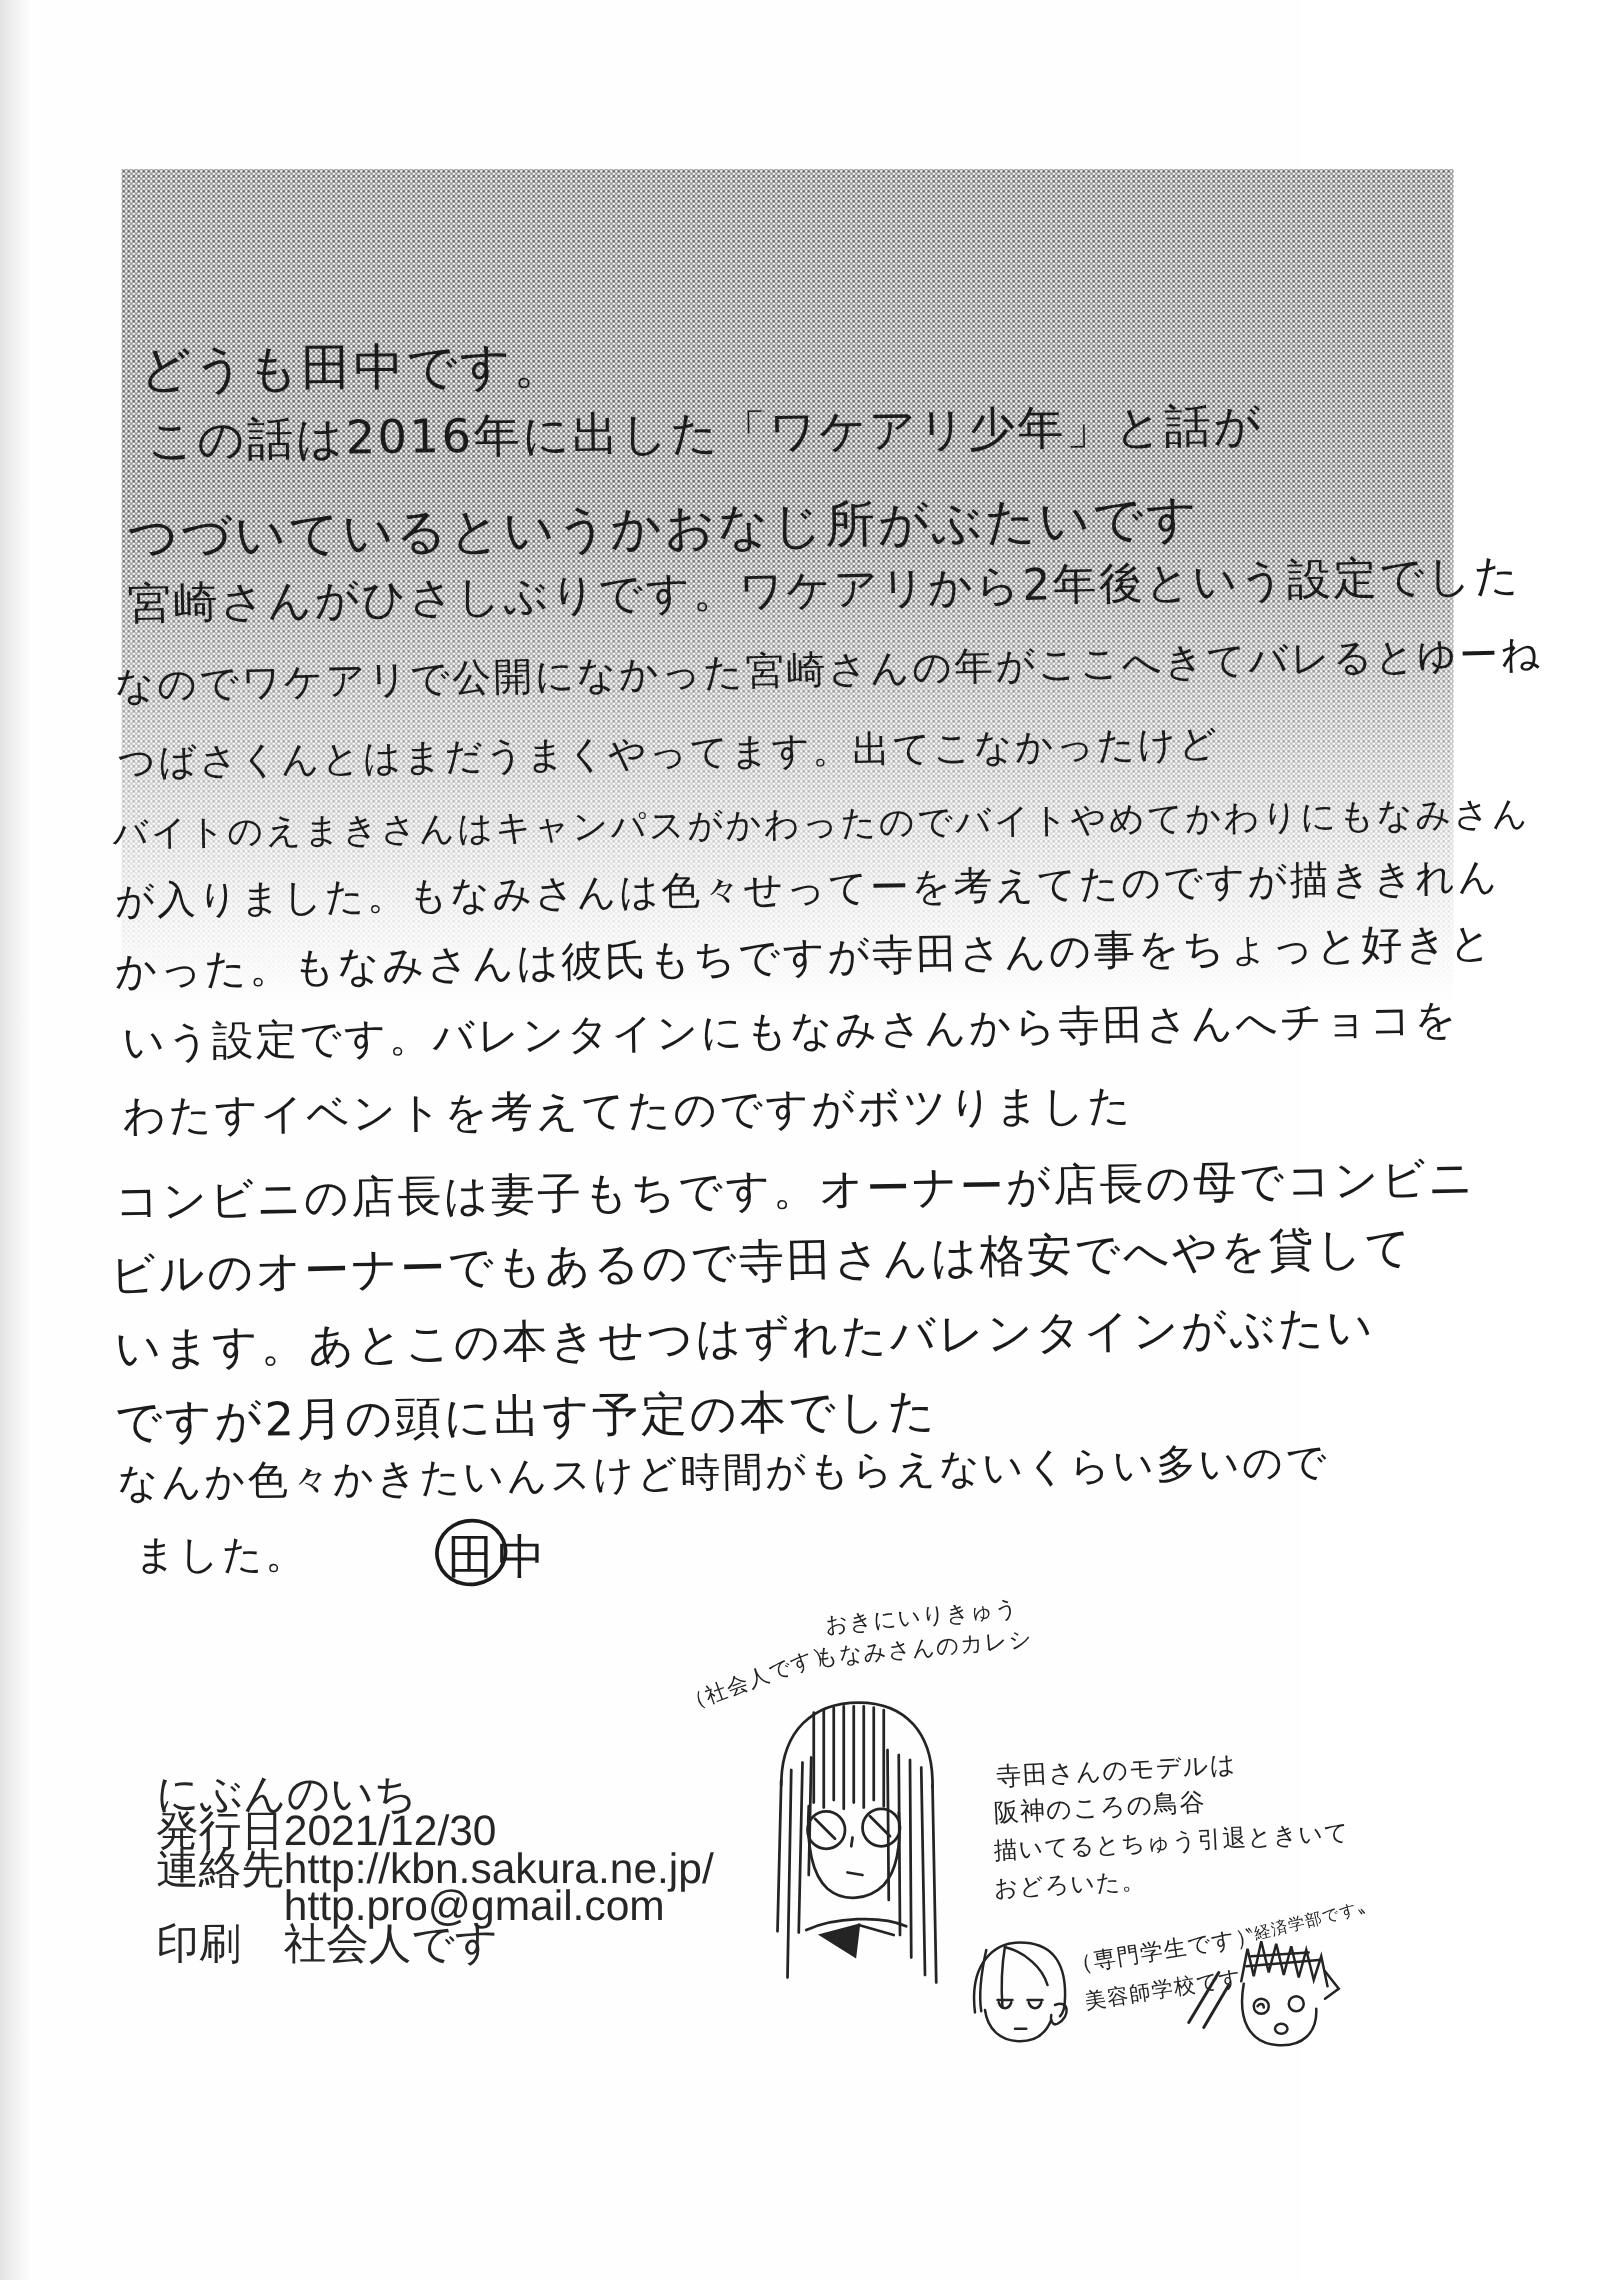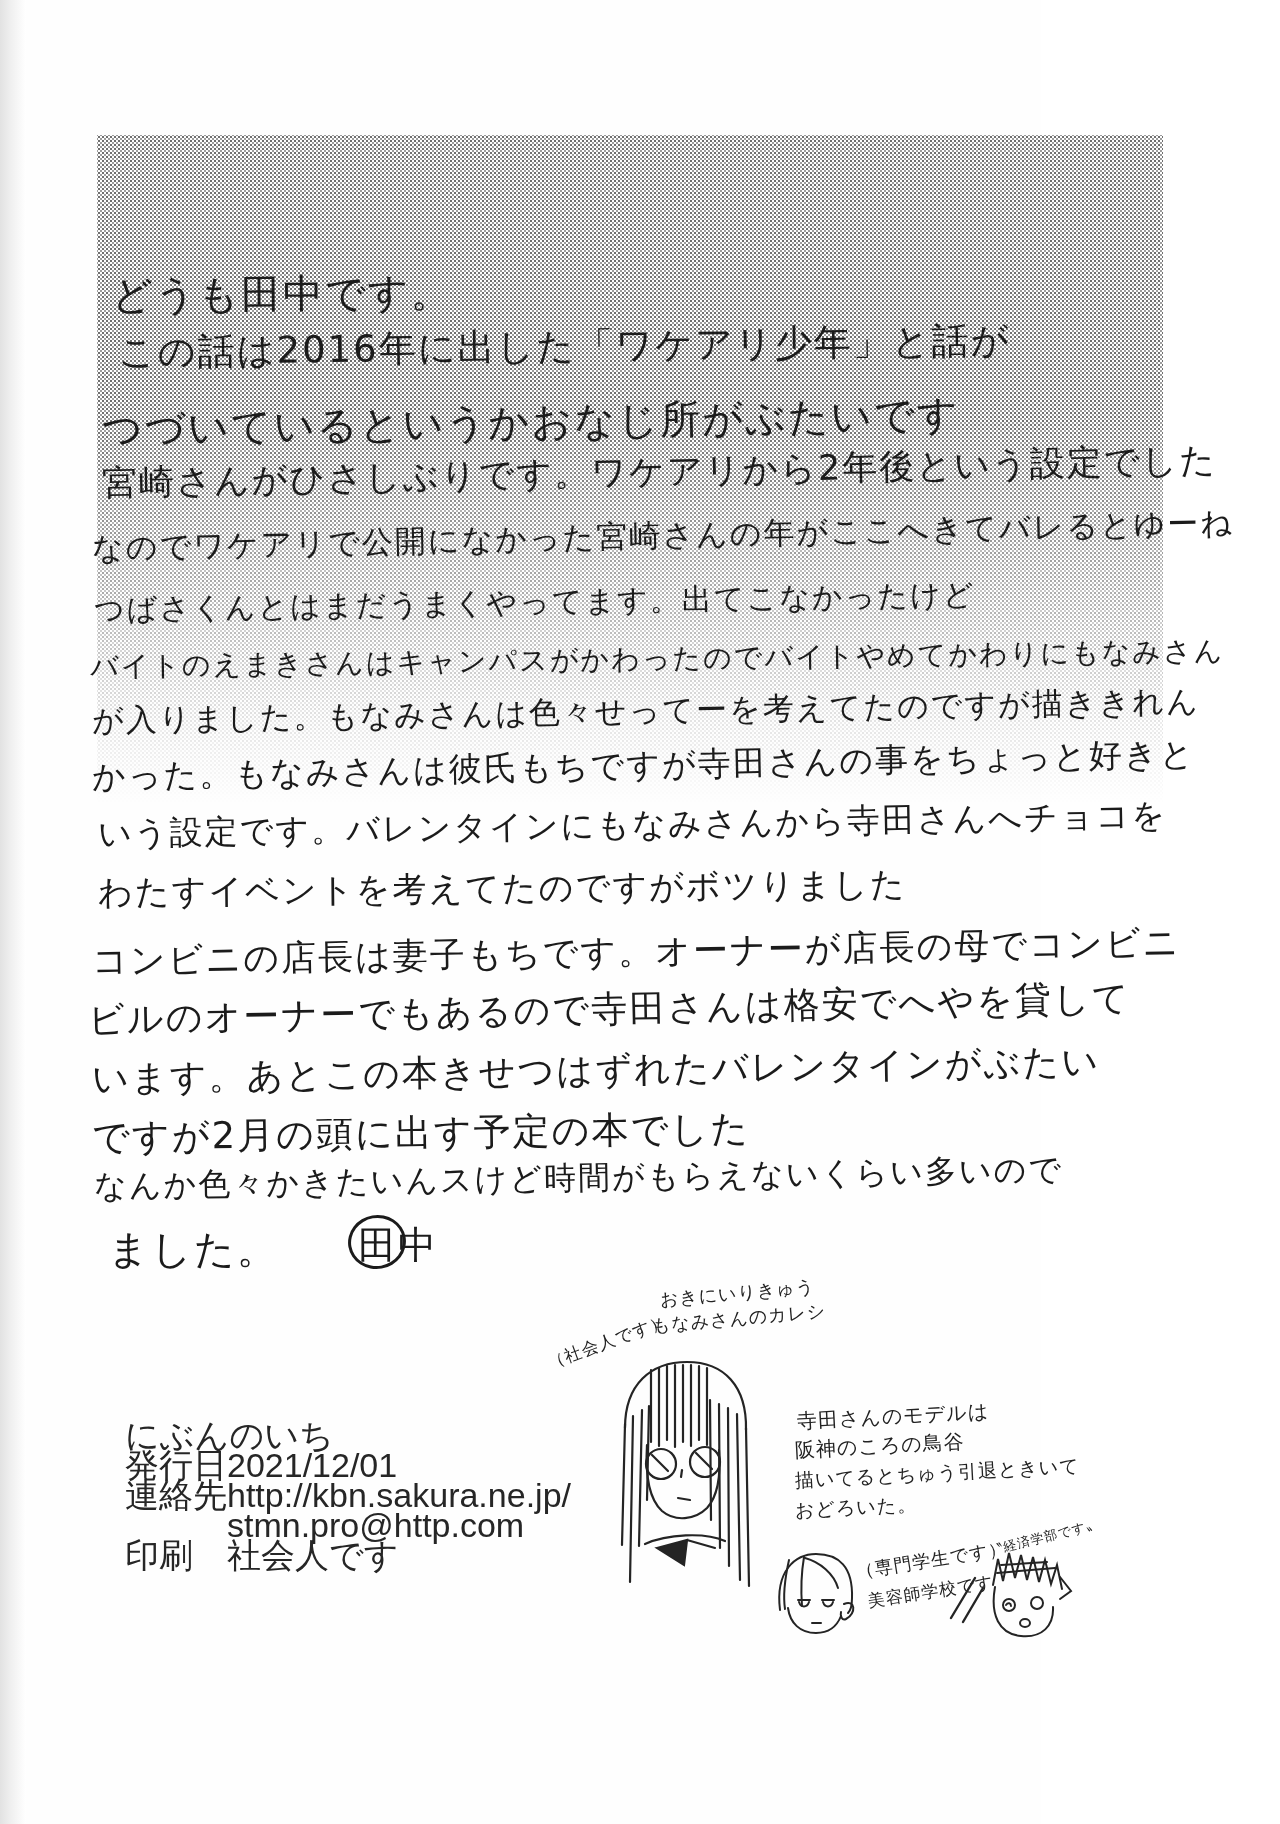--- a/index.html
+++ b/index.html
@@ -47,21 +47,21 @@
   .ln6{left:90px;top:648px;font-size:28px;transform:rotate(-.8deg);}
   .ln7{left:92px;top:700px;font-size:31px;transform:rotate(-1deg);}
   .ln8{left:92px;top:755px;font-size:33px;transform:rotate(-1.2deg);}
   .ln9{left:98px;top:812px;font-size:33px;transform:rotate(-1deg);}
   .ln10{left:98px;top:870px;font-size:34px;transform:rotate(-.6deg);}
   .ln11{left:92px;top:938px;font-size:35px;transform:rotate(-1deg);}
   .ln12{left:88px;top:996px;font-size:36px;transform:rotate(-1.2deg);}
   .ln13{left:92px;top:1055px;font-size:36px;transform:rotate(-1deg);}
   .ln14{left:92px;top:1113px;font-size:37px;transform:rotate(-.8deg);}
   .ln15{left:94px;top:1165px;font-size:32px;transform:rotate(-1deg);}
-  .closing{left:108px;top:1222px;font-size:40px;}
+  .closing{left:108px;top:1222px;font-size:32px;}
   .sig{left:352px;top:1218px;font-size:38px;padding:2px 6px;}
   .sig::before{
     content:"";position:absolute;left:-4px;top:-3px;width:52px;height:48px;
     border:3px solid #1b1b1b;border-radius:50%;transform:rotate(-10deg);
   }
 
   
   .note{
     position:absolute;
     font-family:"DejaVu Sans", sans-serif;
@@ -181,29 +181,29 @@
       <ellipse cx="50" cy="78" rx="5" ry="4"></ellipse>
     </svg>
   </div>
 
   <div class="colophon">
     <div class="col-row">
       <div>にぶんのいち</div>
     </div>
     <div class="col-row">
       <div class="col-label">発行日</div>
-      <div class="col-value">2021/12/01</div>
+      <div class="col-value">2021/12/30</div>
     </div>
     <div class="col-row">
       <div class="col-label">連絡先</div>
       <div class="col-value">http://kbn.sakura.ne.jp/</div>
     </div>
     <div class="col-row">
       <div class="col-label"></div>
-      <div class="col-value">stmn.pro@http.com</div>
+      <div class="col-value">http.pro@gmail.com</div>
     </div>
     <div class="col-row">
       <div class="col-label">印刷</div>
       <div class="col-value">社会人です</div>
     </div>
   </div>
 
 </div>
 
 </body></html>

